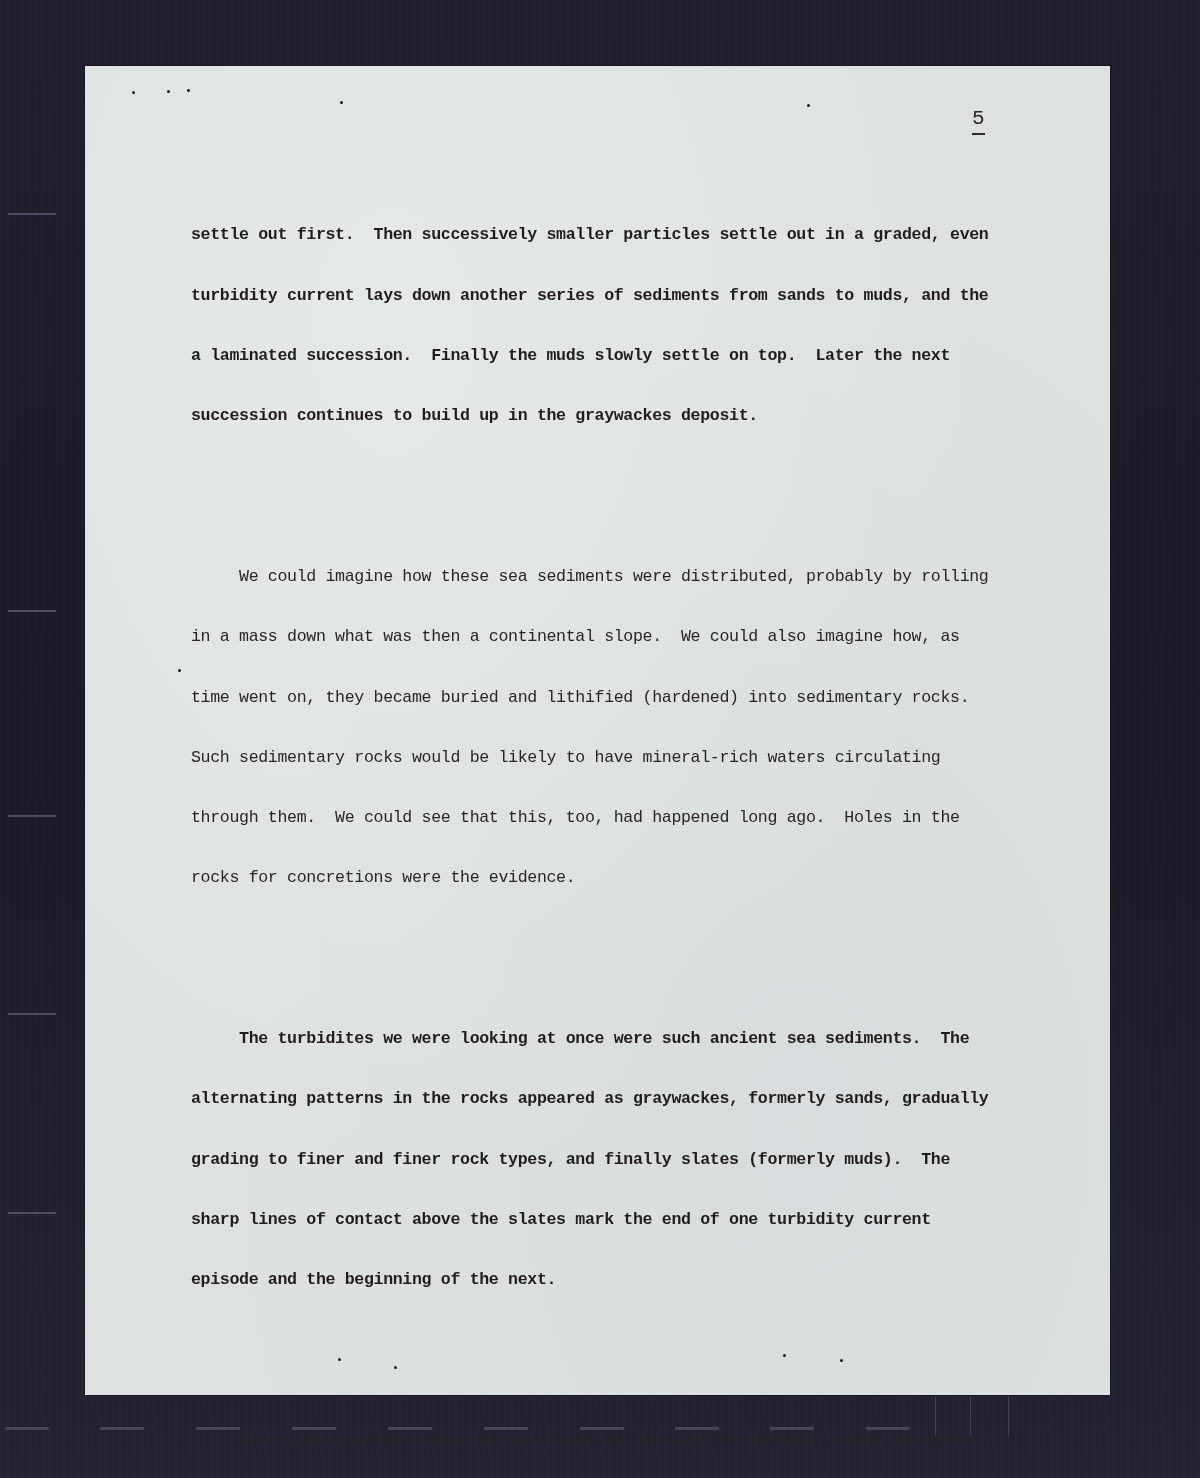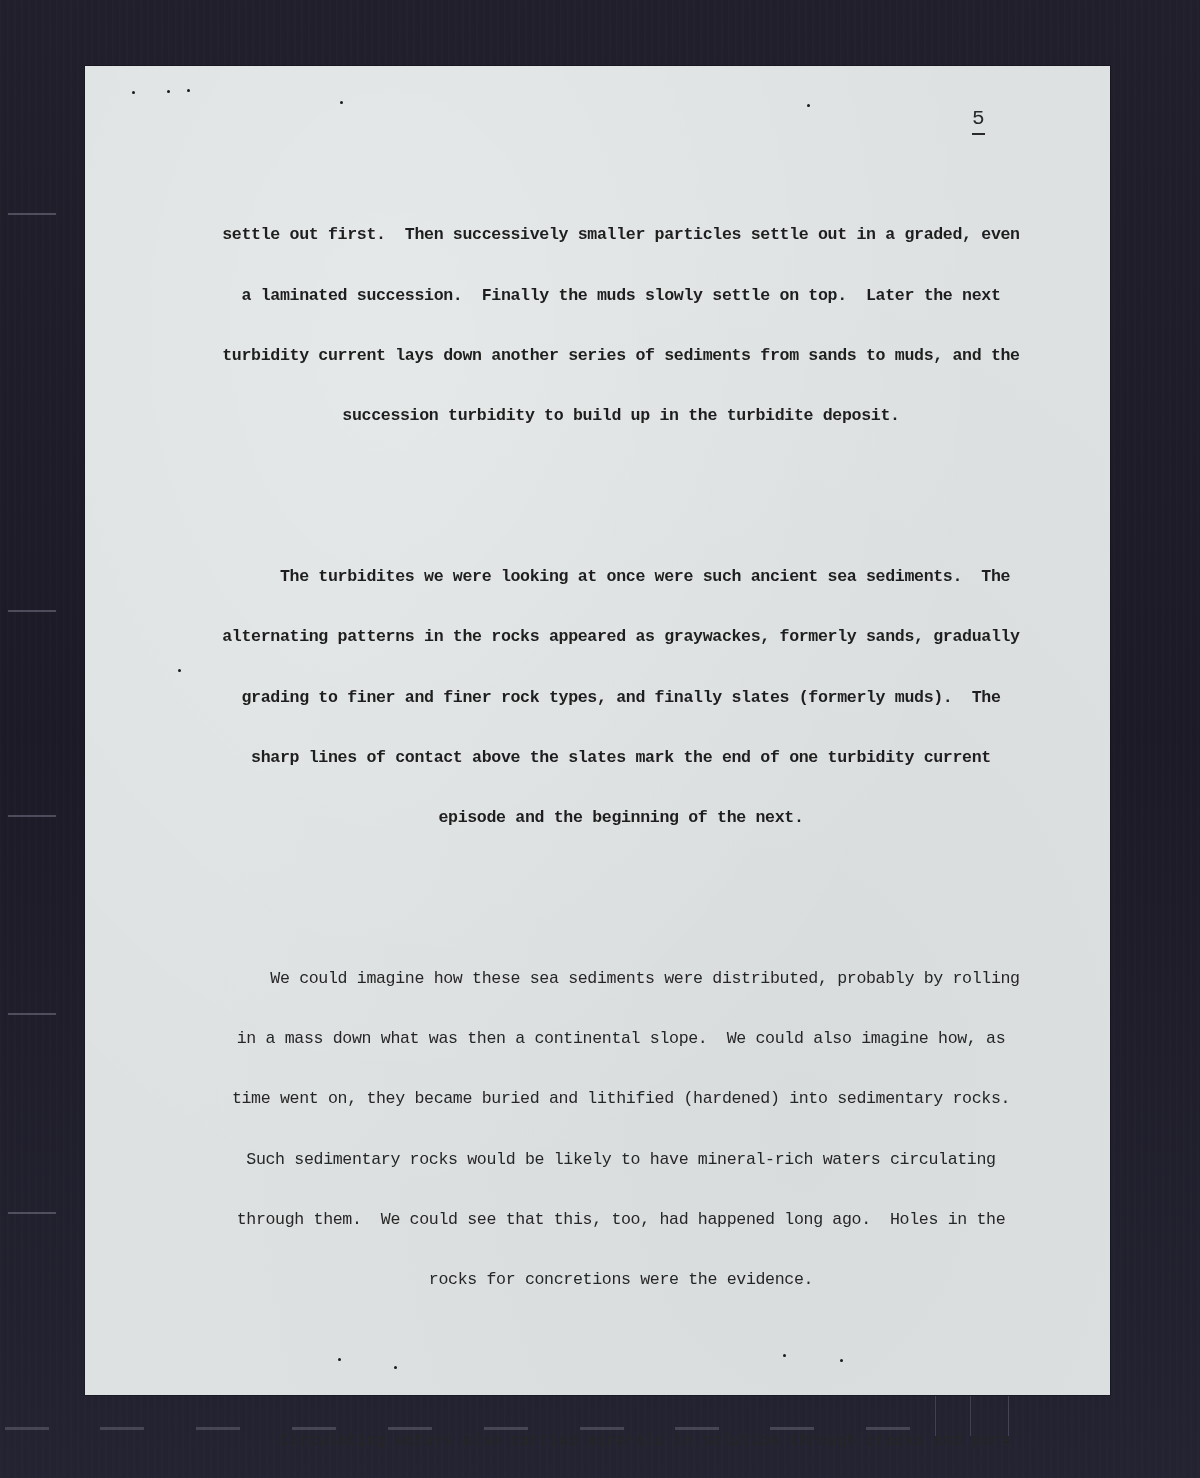--- a/index.html
+++ b/index.html
@@ -77,21 +77,20 @@
       top: 145px;
       width: 860px;
       color: #262626;
       font-size: 16.6px;
       line-height: 20.1px;
       letter-spacing: -0.35px;
       white-space: pre;
     }
     .para {
       margin: 0 0 20.1px 0;
-      text-align: center;
     }
     .para.bold {
       font-weight: bold;
       color: #1e1e1e;
     }
     .line {
       display: block;
       height: 20.1px;
     }
   </style>
@@ -131,38 +130,38 @@
   <div class="speck" style="left:698px;top:1288px"></div>
   <div class="speck" style="left:755px;top:1293px"></div>
   <div class="speck" style="left:93px;top:603px"></div>
 </div>
 
 <div class="page-number">5</div>
 
 <div class="body-text">
   <div class="para bold">
     <span class="line">settle out first.  Then successively smaller particles settle out in a graded, even</span>
+    <span class="line">turbidity current lays down another series of sediments from sands to muds, and the</span>
     <span class="line">a laminated succession.  Finally the muds slowly settle on top.  Later the next</span>
-    <span class="line">turbidity current lays down another series of sediments from sands to muds, and the</span>
-    <span class="line">succession turbidity to build up in the turbidite deposit.</span>
-  </div>
-  <div class="para bold">
-    <span class="line">     The turbidites we were looking at once were such ancient sea sediments.  The</span>
-    <span class="line">alternating patterns in the rocks appeared as graywackes, formerly sands, gradually</span>
-    <span class="line">grading to finer and finer rock types, and finally slates (formerly muds).  The</span>
-    <span class="line">sharp lines of contact above the slates mark the end of one turbidity current</span>
-    <span class="line">episode and the beginning of the next.</span>
+    <span class="line">succession continues to build up in the graywackes deposit.</span>
   </div>
   <div class="para">
     <span class="line">     We could imagine how these sea sediments were distributed, probably by rolling</span>
     <span class="line">in a mass down what was then a continental slope.  We could also imagine how, as</span>
     <span class="line">time went on, they became buried and lithified (hardened) into sedimentary rocks.</span>
     <span class="line">Such sedimentary rocks would be likely to have mineral-rich waters circulating</span>
     <span class="line">through them.  We could see that this, too, had happened long ago.  Holes in the</span>
     <span class="line">rocks for concretions were the evidence.</span>
+  </div>
+  <div class="para bold">
+    <span class="line">     The turbidites we were looking at once were such ancient sea sediments.  The</span>
+    <span class="line">alternating patterns in the rocks appeared as graywackes, formerly sands, gradually</span>
+    <span class="line">grading to finer and finer rock types, and finally slates (formerly muds).  The</span>
+    <span class="line">sharp lines of contact above the slates mark the end of one turbidity current</span>
+    <span class="line">episode and the beginning of the next.</span>
   </div>
   <div class="para">
     <span class="line">     Circulating waters also carried minerals in solution through cracks and pore</span>
     
     
     
     
     
     
   </div>

